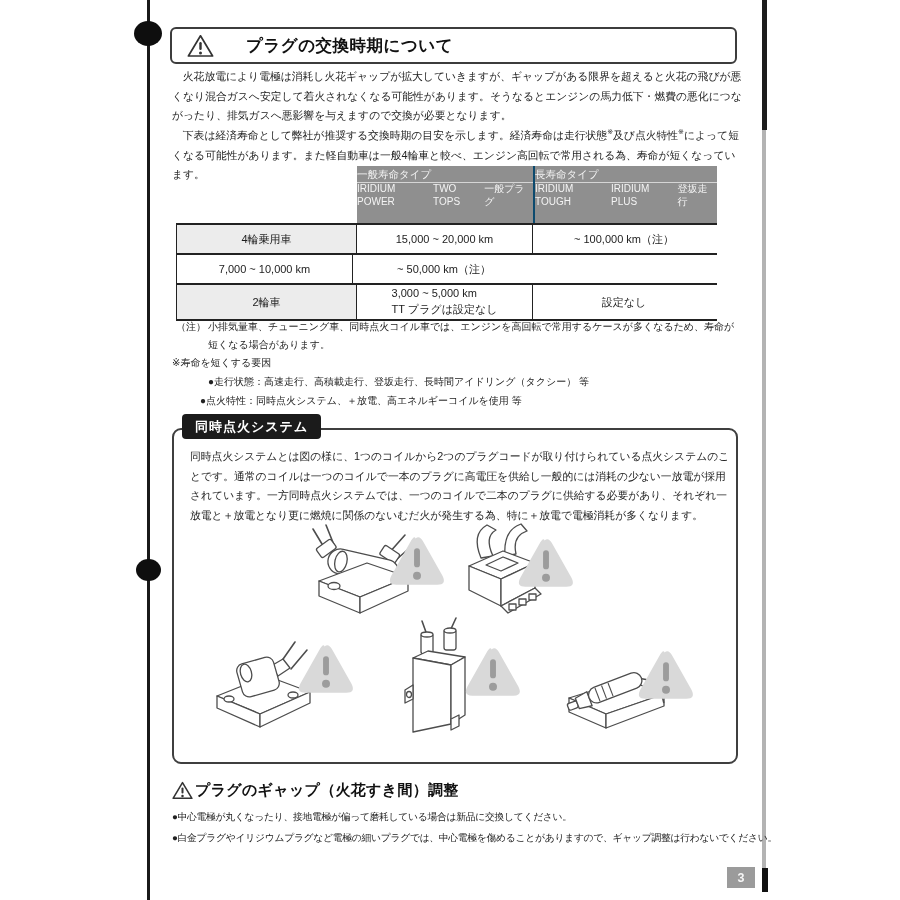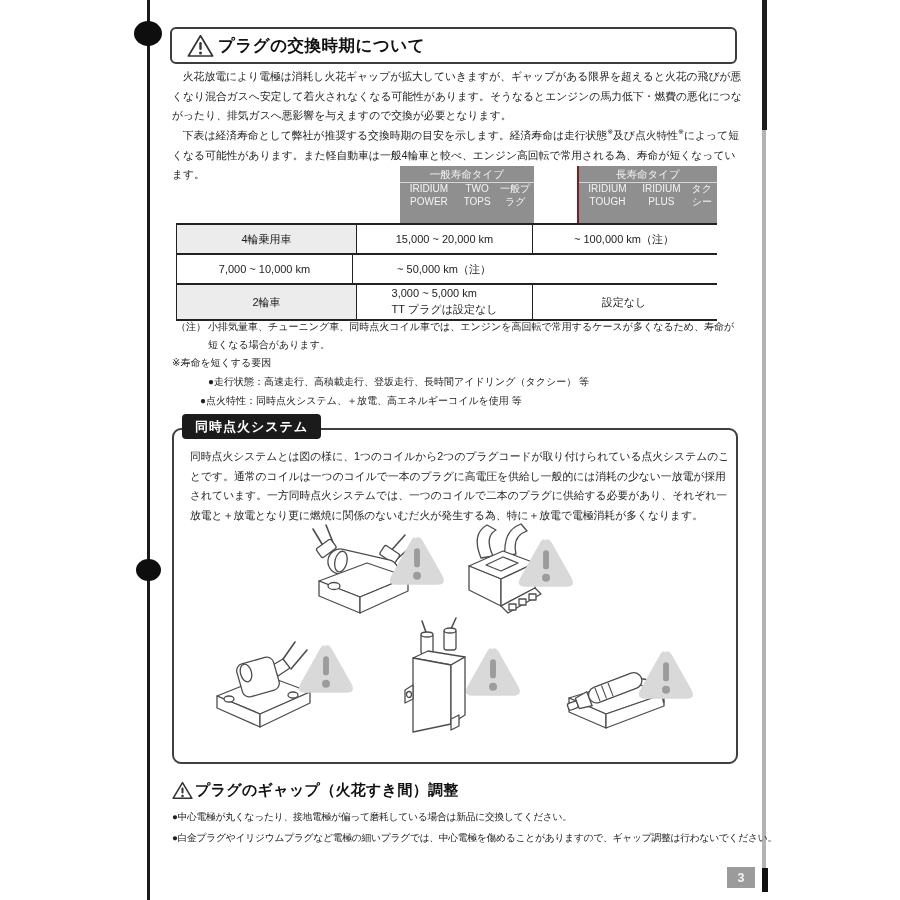--- a/index.html
+++ b/index.html
@@ -19,36 +19,36 @@
   .hole-top { left: 134px; top: 21px; width: 28px; height: 25px; }
   .hole-bottom { left: 136px; top: 559px; width: 25px; height: 22px; }
   .edge-top { left: 762px; top: 0; width: 5px; height: 130px; background: #1d1d1d; }
   .edge-mid { left: 762px; top: 130px; width: 4px; height: 738px; background: #b3b3b3; }
   .edge-bottom { left: 762px; top: 868px; width: 6px; height: 24px; background: #111; }
 
   
   .title-box {
     left: 170px; top: 27px; width: 567px; height: 37px;
     border: 2px solid #3c3c3c; border-radius: 6px;
-    display: flex; align-items: center; gap: 4px; padding-left: 15px;
+    display: flex; align-items: center; gap: 32px; padding-left: 15px;
     background: #fff;
   }
   .title-box h1 { font-size: 16.5px; font-weight: bold; letter-spacing: 0.5px; color: #111; }
 
   
   .intro { left: 172px; top: 67px; width: 572px; font-size: 10.8px; line-height: 1.82; color: #222; }
   .intro p { text-indent: 1em; }
   .sup { font-size: 7px; vertical-align: super; }
 
   
   .tbl { left: 176px; top: 166px; width: 541px; font-size: 11px; color: #1c1c1c; }
   .thead { display: flex; margin-left: 181px; }
-  .th { background: #8f8f8f; color: #f4f4f4; text-align: center; margin-left: 43px; }
+  .th { background: #8f8f8f; color: #f4f4f4; text-align: left; }
   .th-g { width: 176px; }
-  .th-l { width: 184px; border-left: 2px solid #7f1d1d; }
+  .th-l { width: 184px; border-left: 2px solid #0c4a6e; }
   .th-top { height: 17px; line-height: 17px; font-size: 10.5px; border-bottom: 1px solid #d5d5d5; }
   .th-sub { height: 40px; display: flex; flex-direction: row; justify-content: center; line-height: 1.28; font-size: 10px; }
   .tbody { border-top: 2px solid #222; }
   .trow { display: flex; border-bottom: 2px solid #222; }
   .td { display: flex; align-items: center; justify-content: center; text-align: center; }
   .td-label { width: 180px; background: #ececec; border-left: 1.5px solid #222; font-size: 11px; }
   .td-g { width: 176px; border-left: 1.5px solid #222; }
   .td-l { width: 183px; border-left: 1.5px solid #222; }
   .r-std .td { height: 28px; }
   .r-tall .td { height: 34px; }
@@ -128,21 +128,21 @@
         <span>IRIDIUM POWER</span>
         <span>TWO TOPS</span>
         <span>一般プラグ</span>
       </div>
     </div>
     <div class="th th-l">
       <div class="th-top">長寿命タイプ</div>
       <div class="th-sub">
         <span>IRIDIUM TOUGH</span>
         <span>IRIDIUM PLUS</span>
-        <span>タクシー</span>
+        <span>登坂走行</span>
       </div>
     </div>
   </div>
   <div class="tbody">
     <div class="trow r-std">
       <div class="td td-label">4輪乗用車</div>
       <div class="td td-g">15,000 ~ 20,000 km</div>
       <div class="td td-l">~ 100,000 km（注）</div>
     </div>
     <div class="trow r-std">

